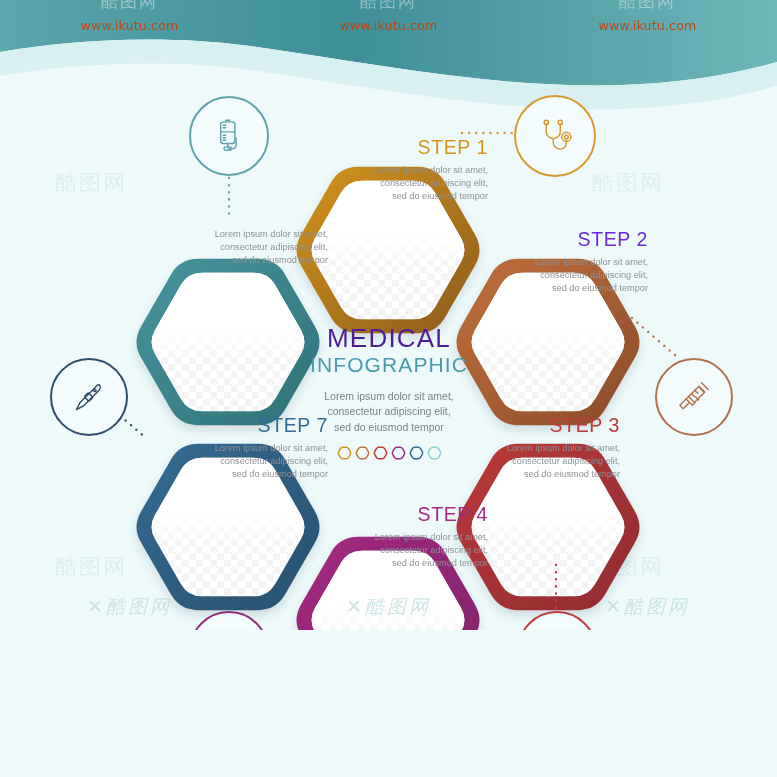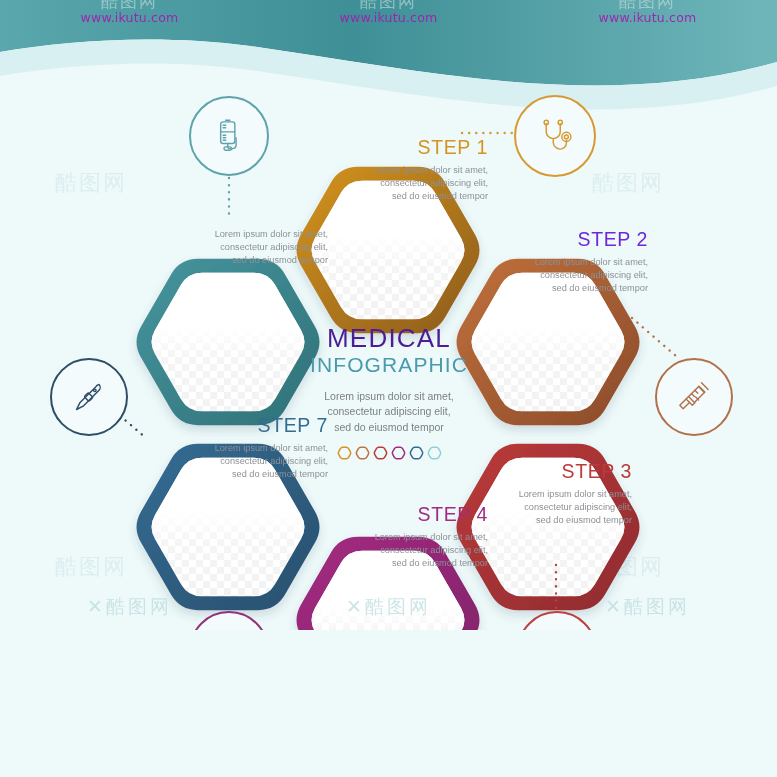--- a/index.html
+++ b/index.html
@@ -16,35 +16,35 @@
   
   .bg-layer { position:absolute; left:0; top:0; width:777px; height:777px; }
 
   
   .wm-top {
     position:absolute; left:0; top:0; width:777px; height:30px;
     display:flex; align-items:flex-start; justify-content:space-around;
     z-index:6; pointer-events:none;
   }
   .wm-top span {
-    color:#a21caf; font-size:12.5px; letter-spacing:.2px;
+    color:#c2410c; font-size:12.5px; letter-spacing:.2px;
     font-family:"DejaVu Sans", sans-serif; opacity:.92;
-    margin-top:10px;
+    margin-top:18px;
   }
   .wm-top-glyphs {
     position:absolute; left:0; top:-10px; width:777px; height:22px;
     display:flex; justify-content:space-around; z-index:6;
   }
   .wm-top-glyphs span { color:#cfe4e4; font-size:17px; opacity:.55; letter-spacing:2px;}
 
   
   .wm-bot {
     position:absolute; left:0; bottom:6px; width:777px; height:34px;
     display:flex; align-items:center; justify-content:space-around;
-    z-index:6; pointer-events:none;
+    z-index:6; pointer-events:none;font-style:italic;
   }
   .wm-bot span {
     color:#bcdcdc; font-size:19px; letter-spacing:3px; opacity:.72;
     font-family:"DejaVu Sans", sans-serif;
   }
 
   
   .wm-ghost {
     position:absolute; color:#d7ecef; font-size:22px; letter-spacing:2px;
     z-index:1; pointer-events:none; opacity:.8;
@@ -282,21 +282,21 @@
         </div>
       </div>
       <div class="hex-label" style="left: 448px; top: 228px;">
         <div class="hex-title" style="color:#6d28d9">STEP 2</div>
         <div class="hex-body">
           <div>Lorem ipsum dolor sit amet,</div>
           <div>consectetur adipiscing elit,</div>
           <div>sed do eiusmod tempor</div>
         </div>
       </div>
-      <div class="hex-label" style="left: 432px; top: 414px; margin-top: 46px;">
+      <div class="hex-label" style="left: 420px; top: 414px;">
         <div class="hex-title" style="color:#bc3a3a">STEP 3</div>
         <div class="hex-body">
           <div>Lorem ipsum dolor sit amet,</div>
           <div>consectetur adipiscing elit,</div>
           <div>sed do eiusmod tempor</div>
         </div>
       </div>
     </div>
 
   <div id="centre">

